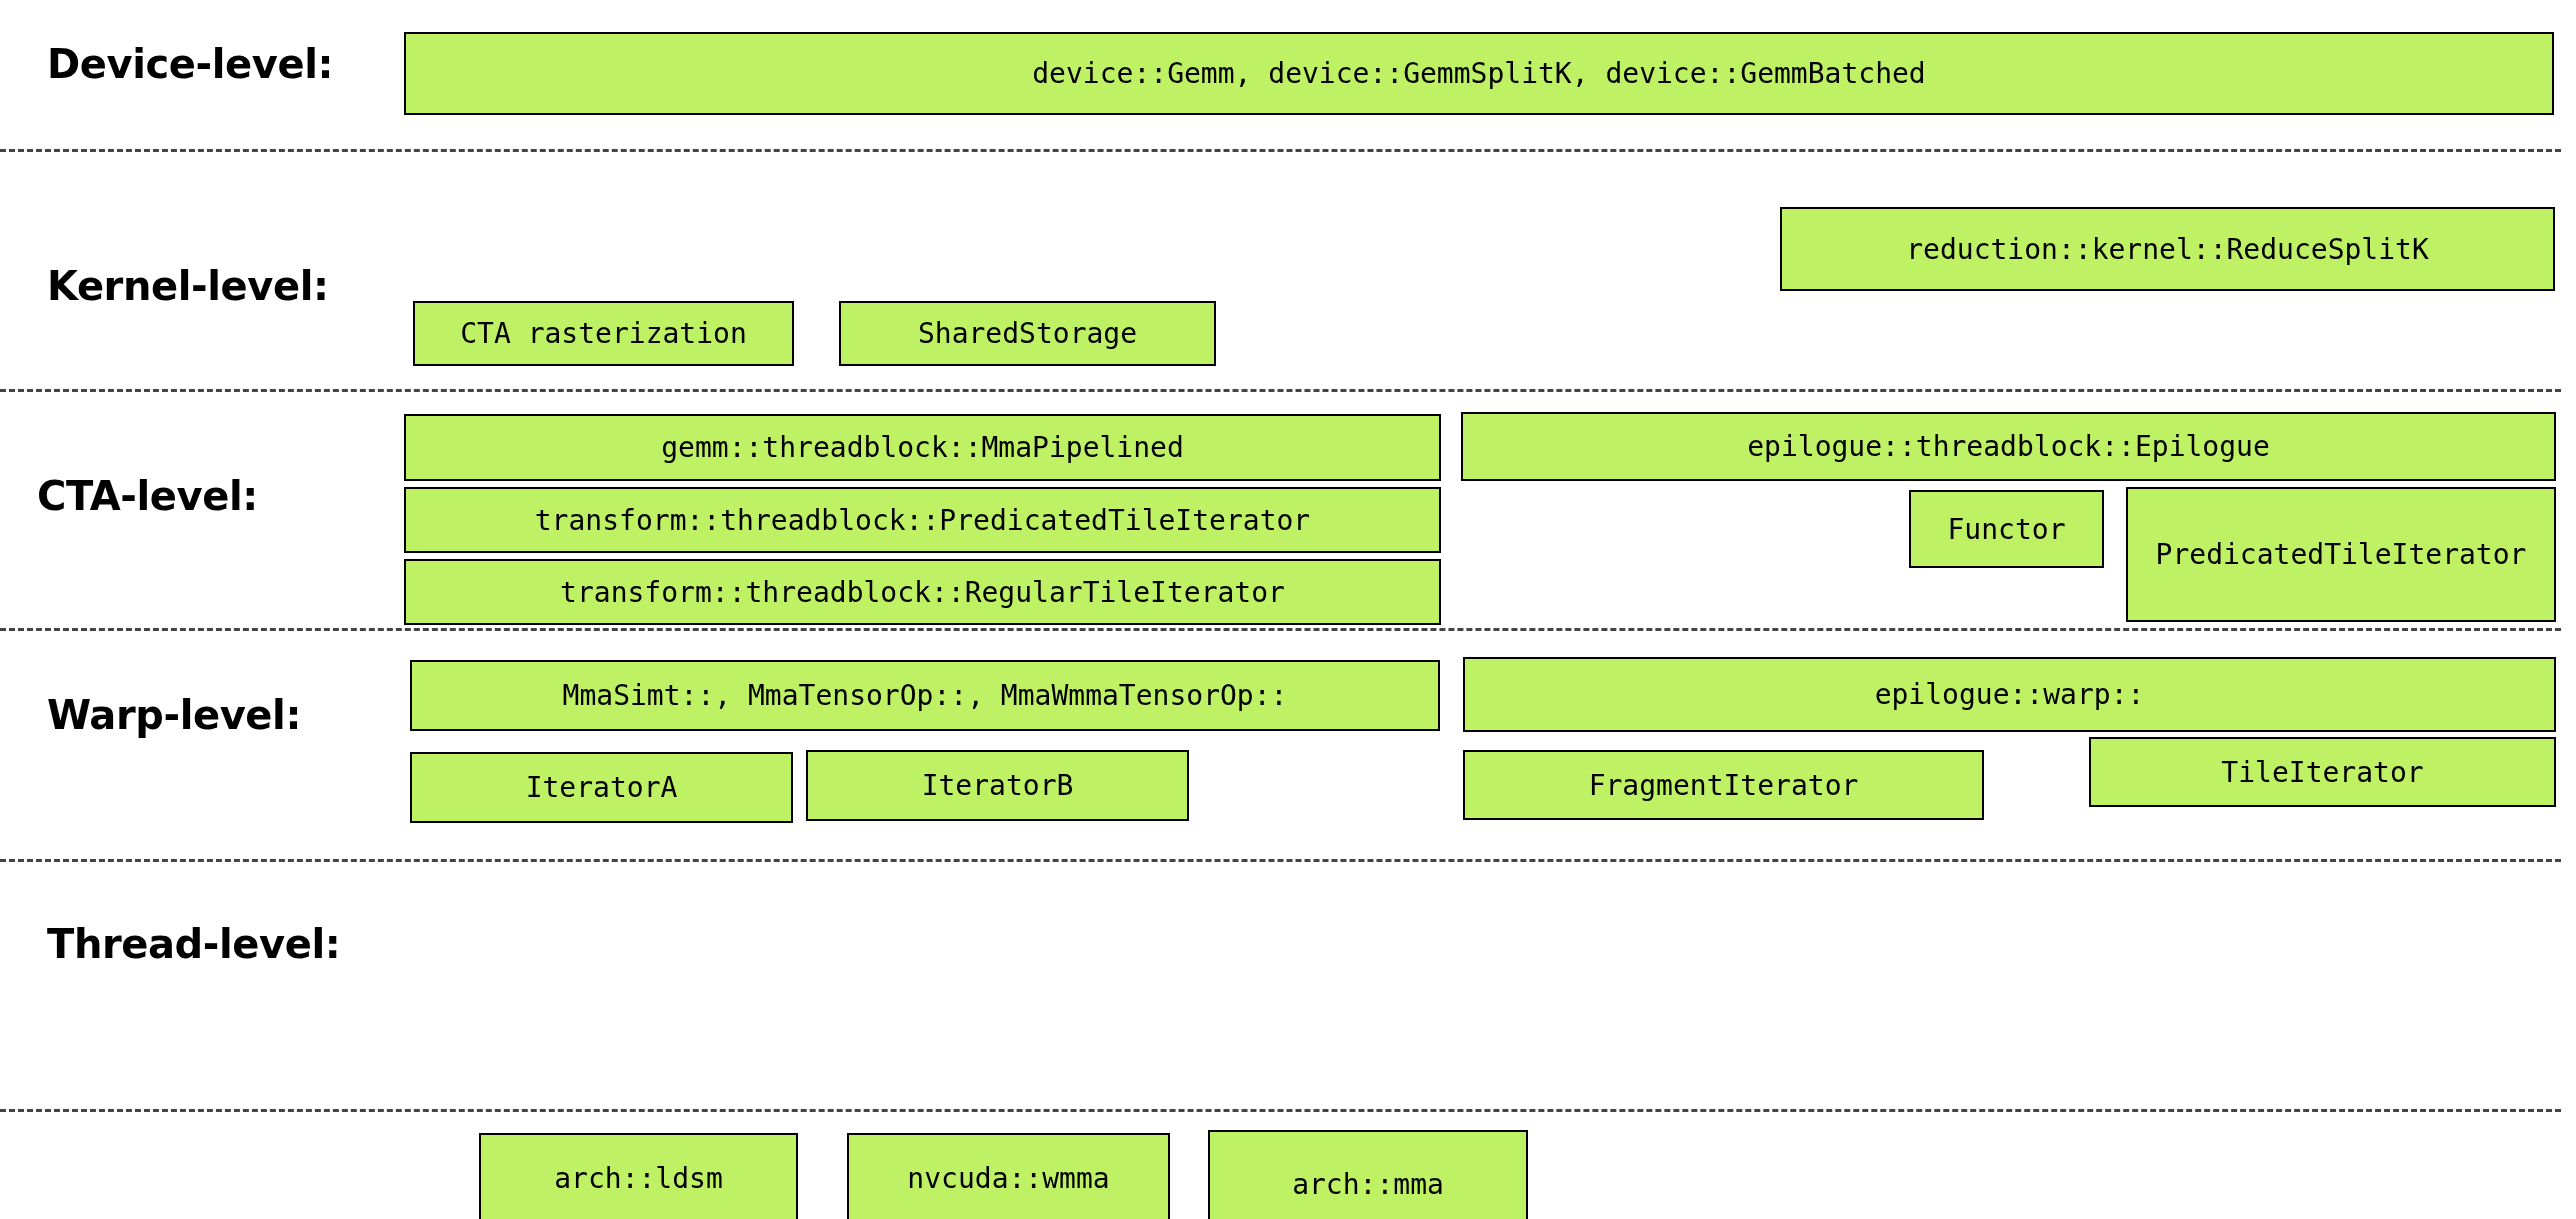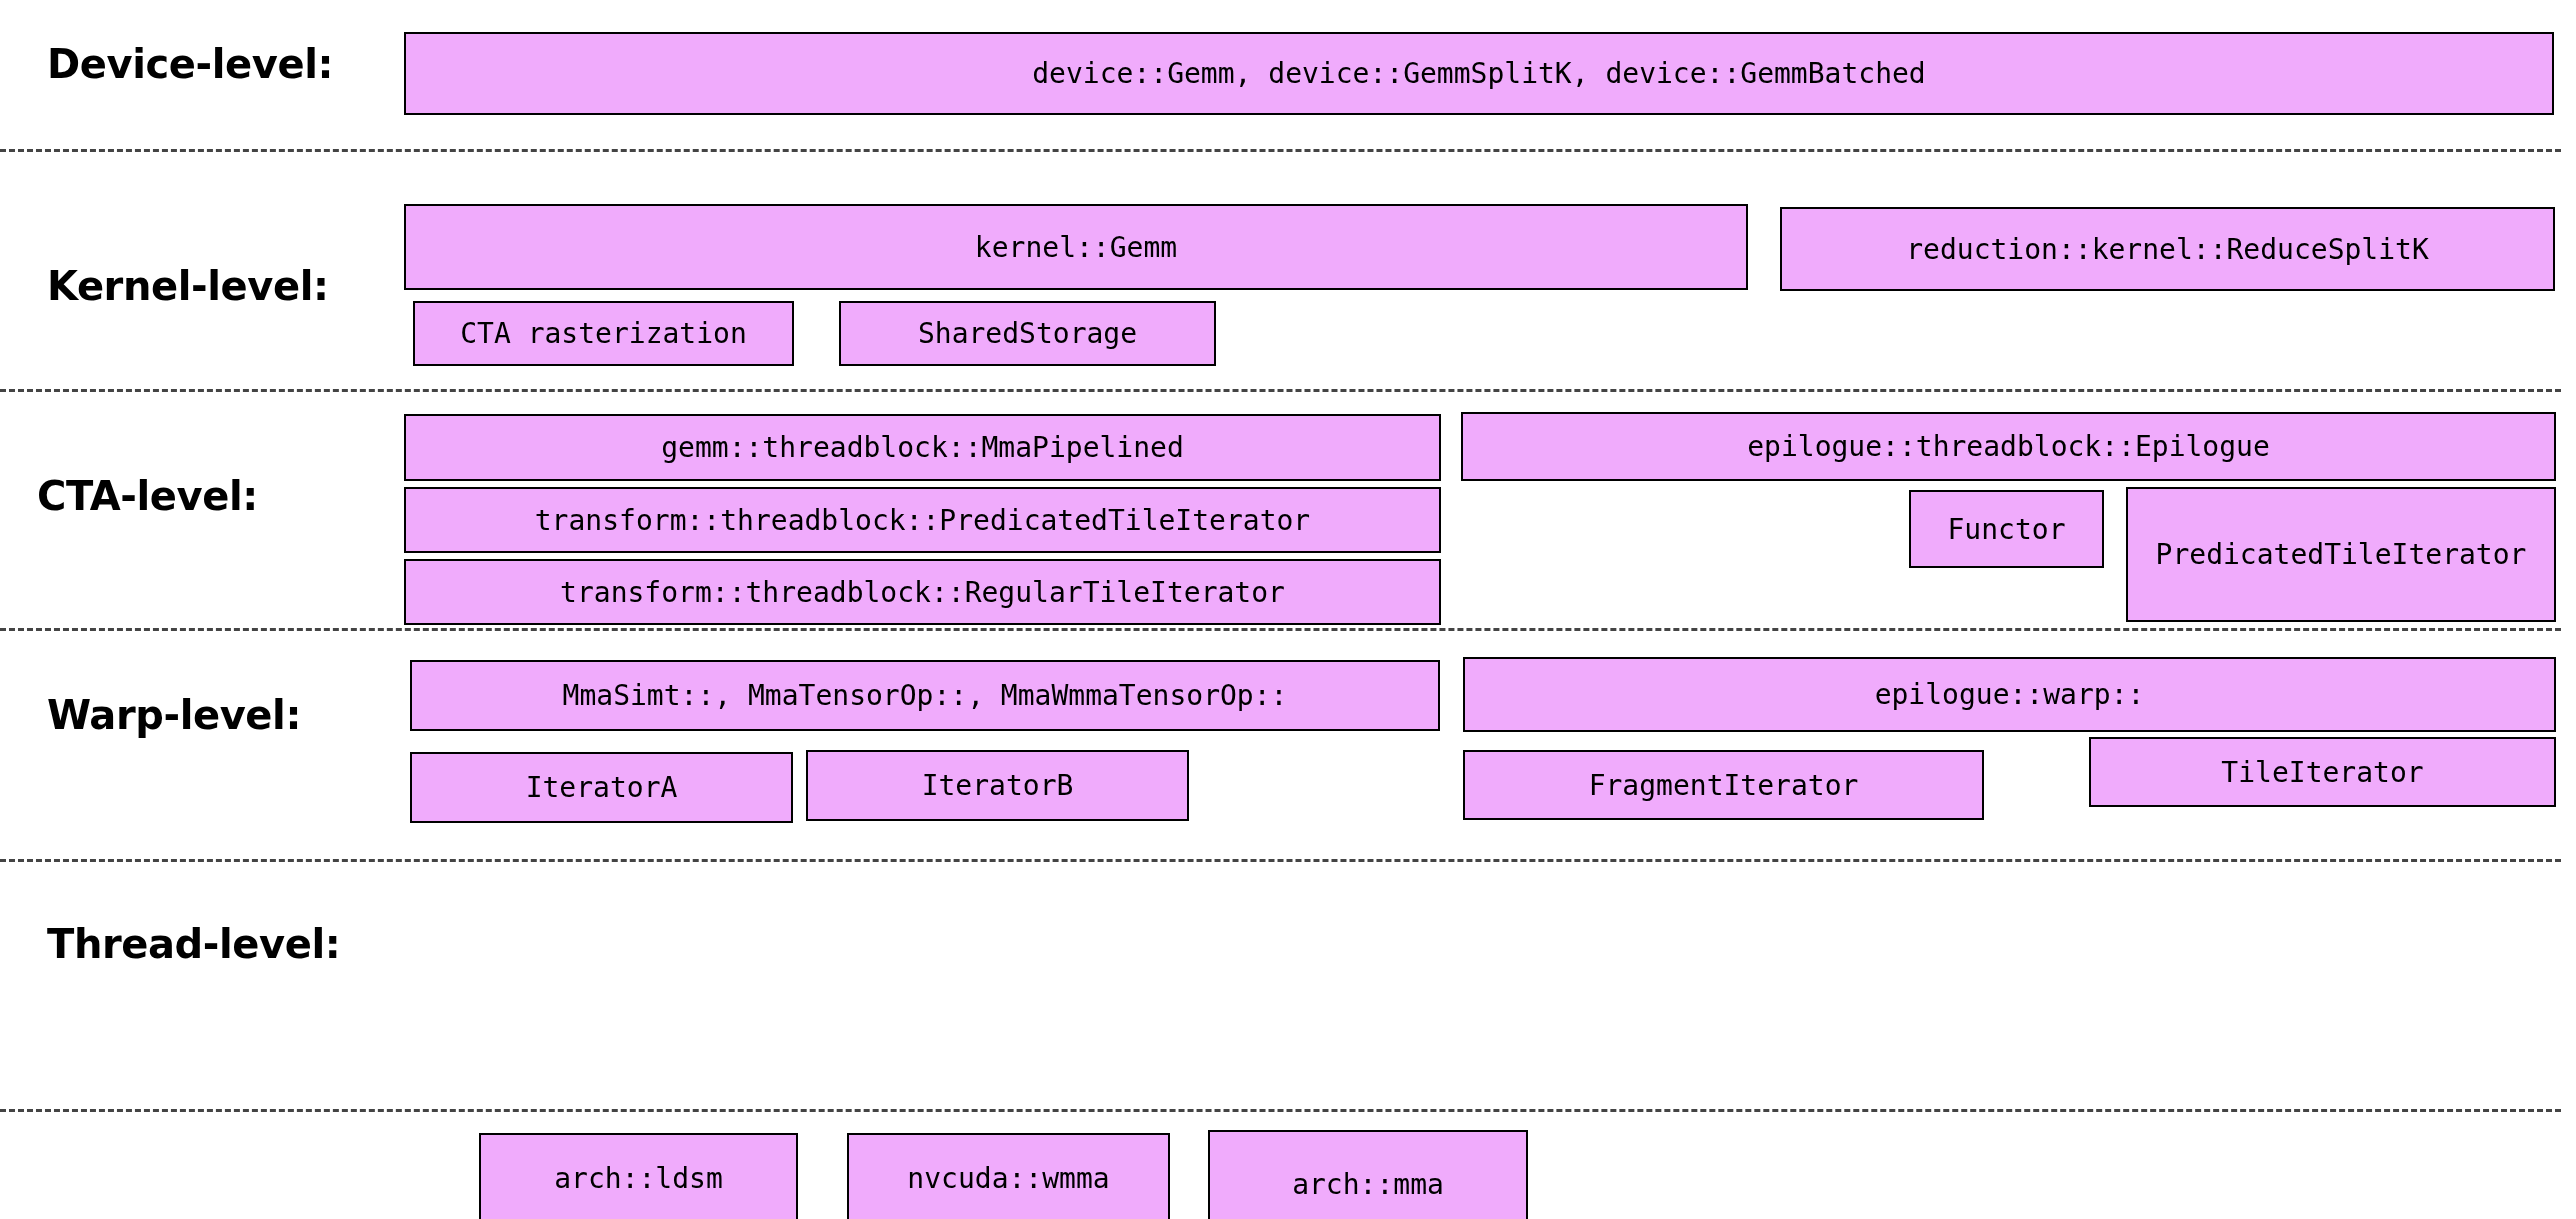--- a/index.html
+++ b/index.html
@@ -28,21 +28,21 @@
   }
   .sep {
     position: absolute;
     left: 0;
     height: 0;
     border-top: 3.8px dashed #444444;
   }
   .node {
     position: absolute;
     box-sizing: border-box;
-    background: #f0abfc;
+    background: #bef264;
     border: 2.3px solid #000000;
     display: flex;
     align-items: center;
     justify-content: center;
     font-family: "DejaVu Sans Mono", monospace;
     font-size: 28px;
     color: #000000;
     white-space: nowrap;
     overflow: hidden;
   }
@@ -53,21 +53,20 @@
 <div id="canvas">
 
   <div class="level-label" style="left:47px; top:44px;">Device-level:</div>
 
   <div class="node" style="left:404px; top:32px; width:2150px; height:83px;">device::Gemm, device::GemmSplitK, device::GemmBatched</div>
 
   <div class="sep" style="top:149px; width:2561px;"></div>
 
   <div class="level-label" style="left:47px; top:266px;">Kernel-level:</div>
 
-  <div class="node" style="left:404px; top:204px; width:1344px; height:86px;">kernel::Gemm</div>
 
   <div class="node" style="left:1780px; top:207px; width:775px; height:84px;">reduction::kernel::ReduceSplitK</div>
 
   <div class="node" style="left:413px; top:301px; width:381px; height:65px;">CTA rasterization</div>
 
   <div class="node" style="left:839px; top:301px; width:377px; height:65px;">SharedStorage</div>
 
   <div class="sep" style="top:389px; width:2561px;"></div>
 
   <div class="level-label" style="left:37px; top:476px;">CTA-level:</div>

